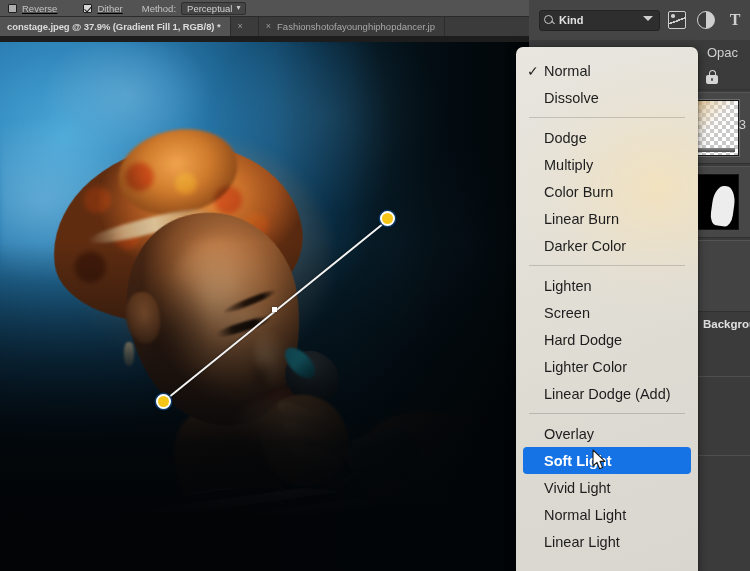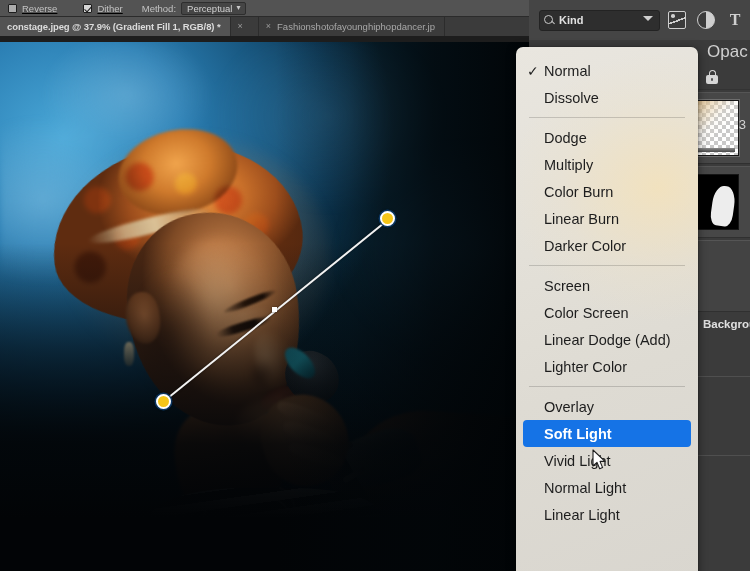--- a/index.html
+++ b/index.html
@@ -404,21 +404,21 @@
   }
   .ficon.type {
     color: #cfcfcf; font-size: 16px; font-weight: bold; line-height: 18px;
     text-align: center; font-family: "Liberation Serif", serif;
   }
   .opacity-row {
     position: absolute; left: 0; top: 40px; width: 221px; height: 24px;
     display: flex; align-items: center;
     background: #3b3b3b;
   }
-  .opacity-label { color: #d0d0d0; font-size: 17px; margin-left: 178px; white-space: nowrap; }
+  .opacity-label { color: #d0d0d0; font-size: 13px; margin-left: 178px; white-space: nowrap; }
   .lock-row {
     position: absolute; left: 0; top: 64px; width: 221px; height: 26px;
     background: #3b3b3b; display: flex; align-items: center;
     border-bottom: 1px solid #333;
   }
   .lock-icon {
     width: 12px; height: 14px; position: relative; margin-left: 177px;
   }
   .lock-icon .body {
     position:absolute; left:0; bottom:0; width:12px; height:9px;
@@ -706,30 +706,33 @@
     <div class="mi">
       <span>Linear Burn</span>
     </div>
     <div class="mi">
       <span>Darker Color</span>
     </div>
 
     <div class="menu-sep"></div>
 
     <div class="mi">
+      <span>Lighten</span>
+    </div>
+    <div class="mi">
       <span>Screen</span>
     </div>
     <div class="mi">
-      <span>Color Screen</span>
+      <span>Hard Dodge</span>
+    </div>
+    <div class="mi">
+      <span>Lighter Color</span>
     </div>
     <div class="mi">
       <span>Linear Dodge (Add)</span>
-    </div>
-    <div class="mi">
-      <span>Lighter Color</span>
     </div>
 
     <div class="menu-sep"></div>
 
     <div class="mi">
       <span>Overlay</span>
     </div>
     <div class="mi selected">
       <span>Soft Light</span>
     </div>

